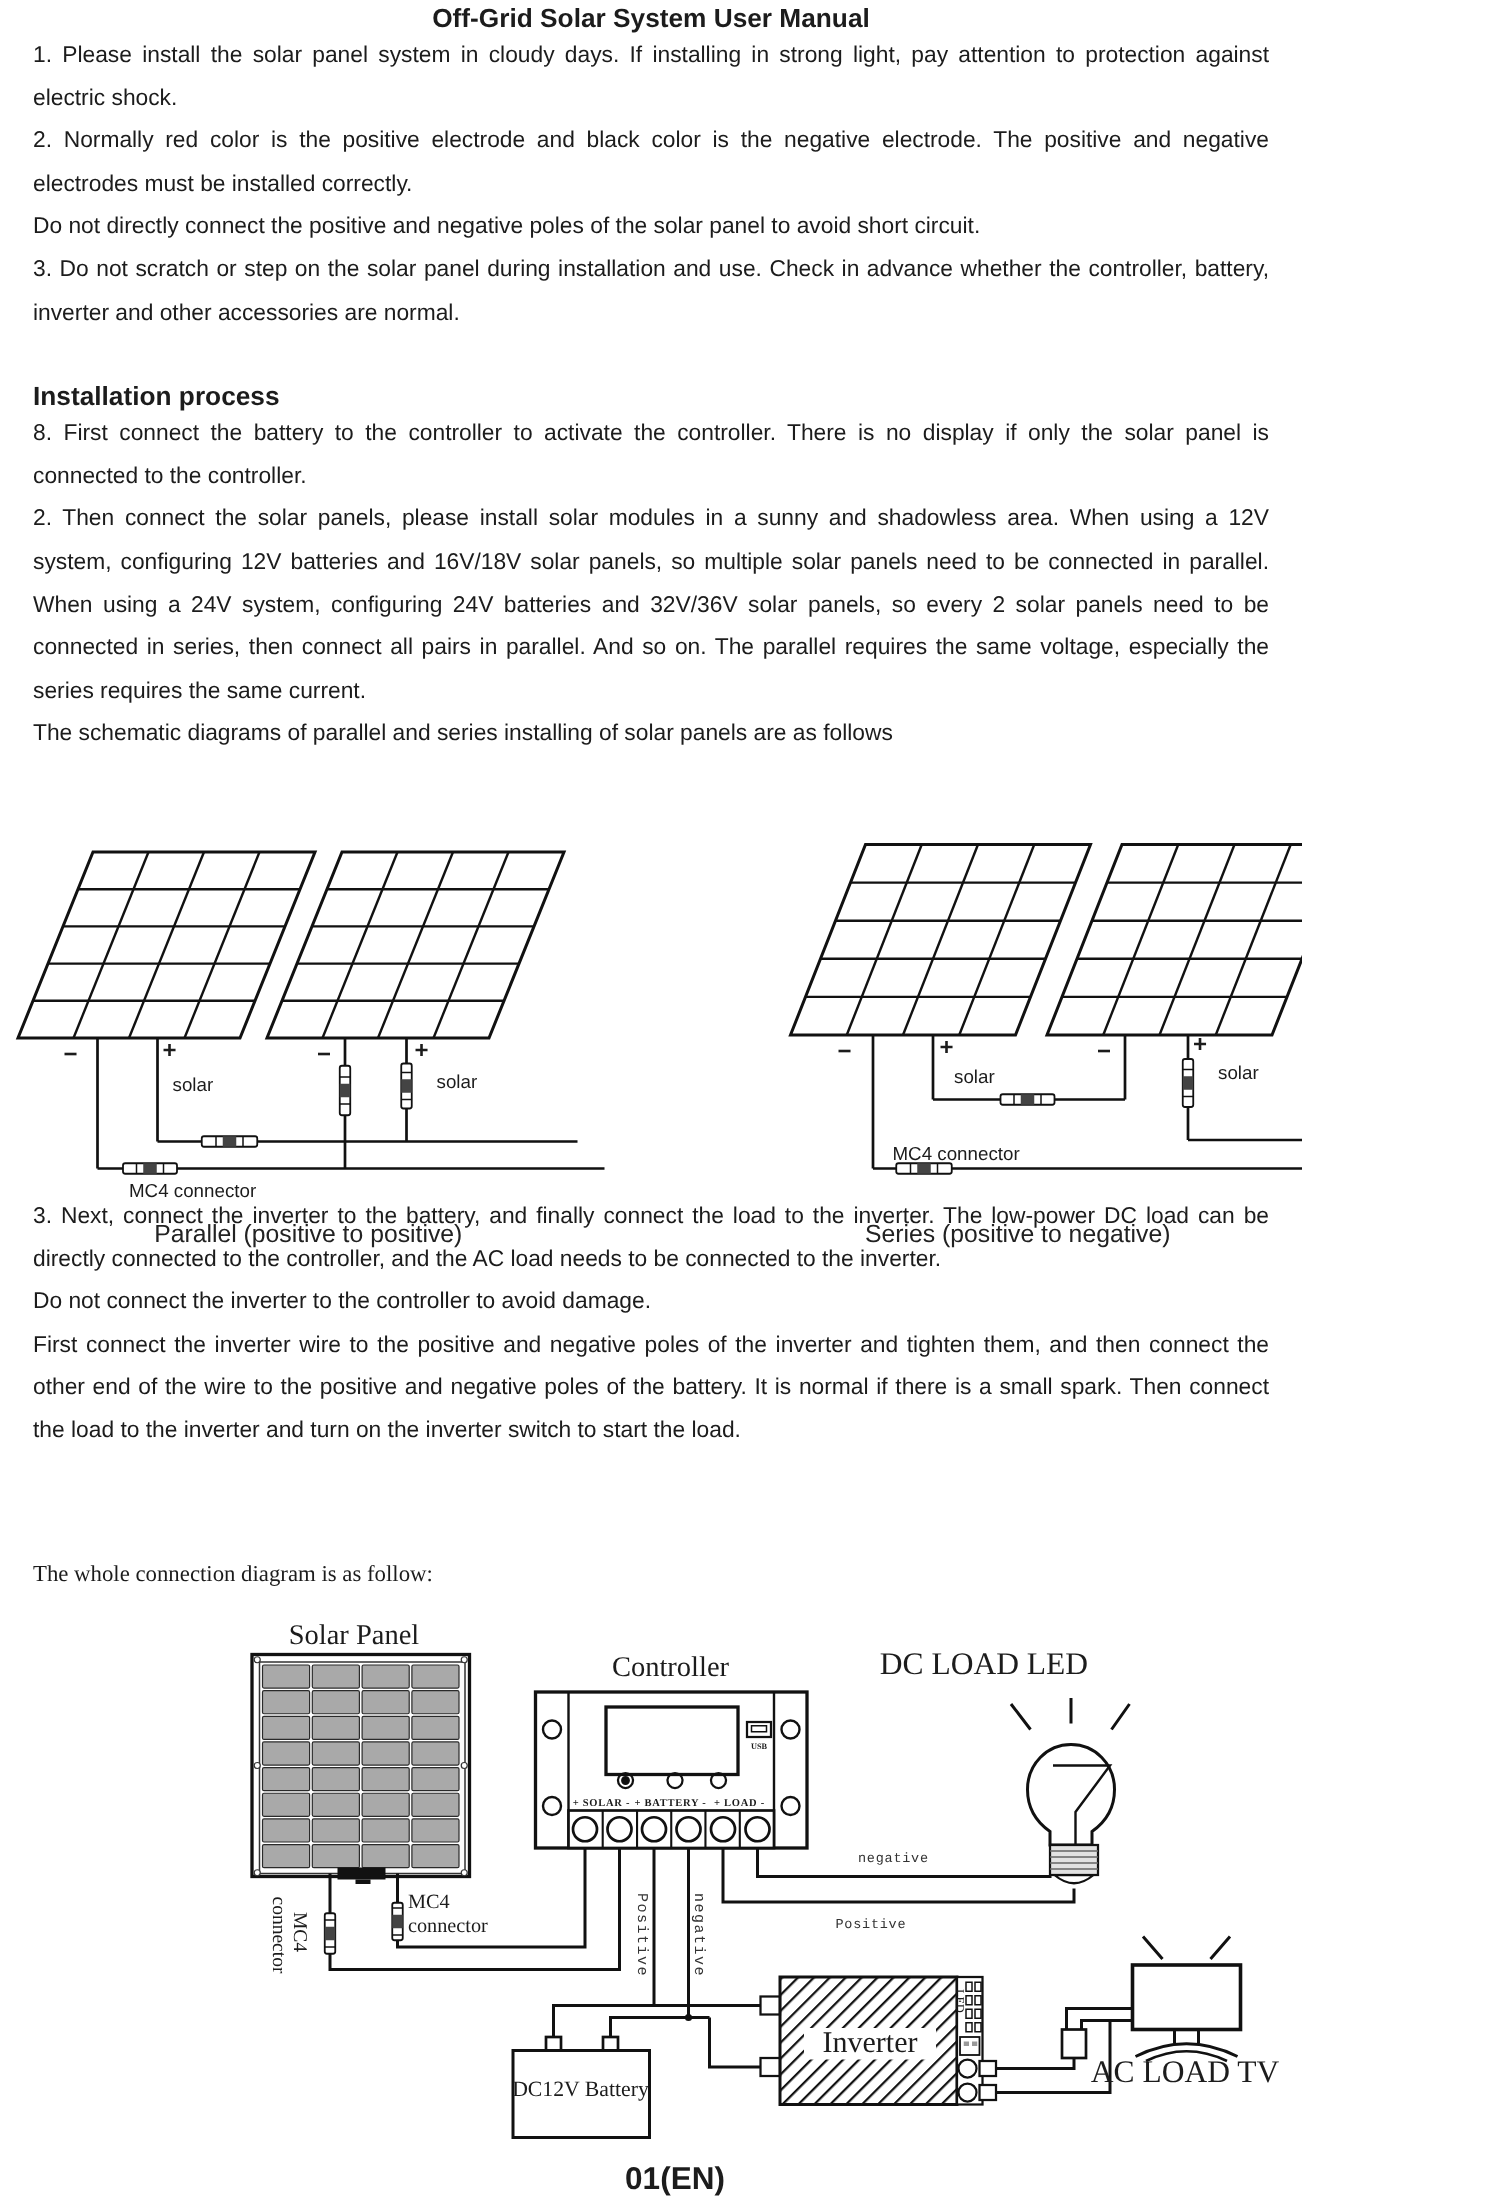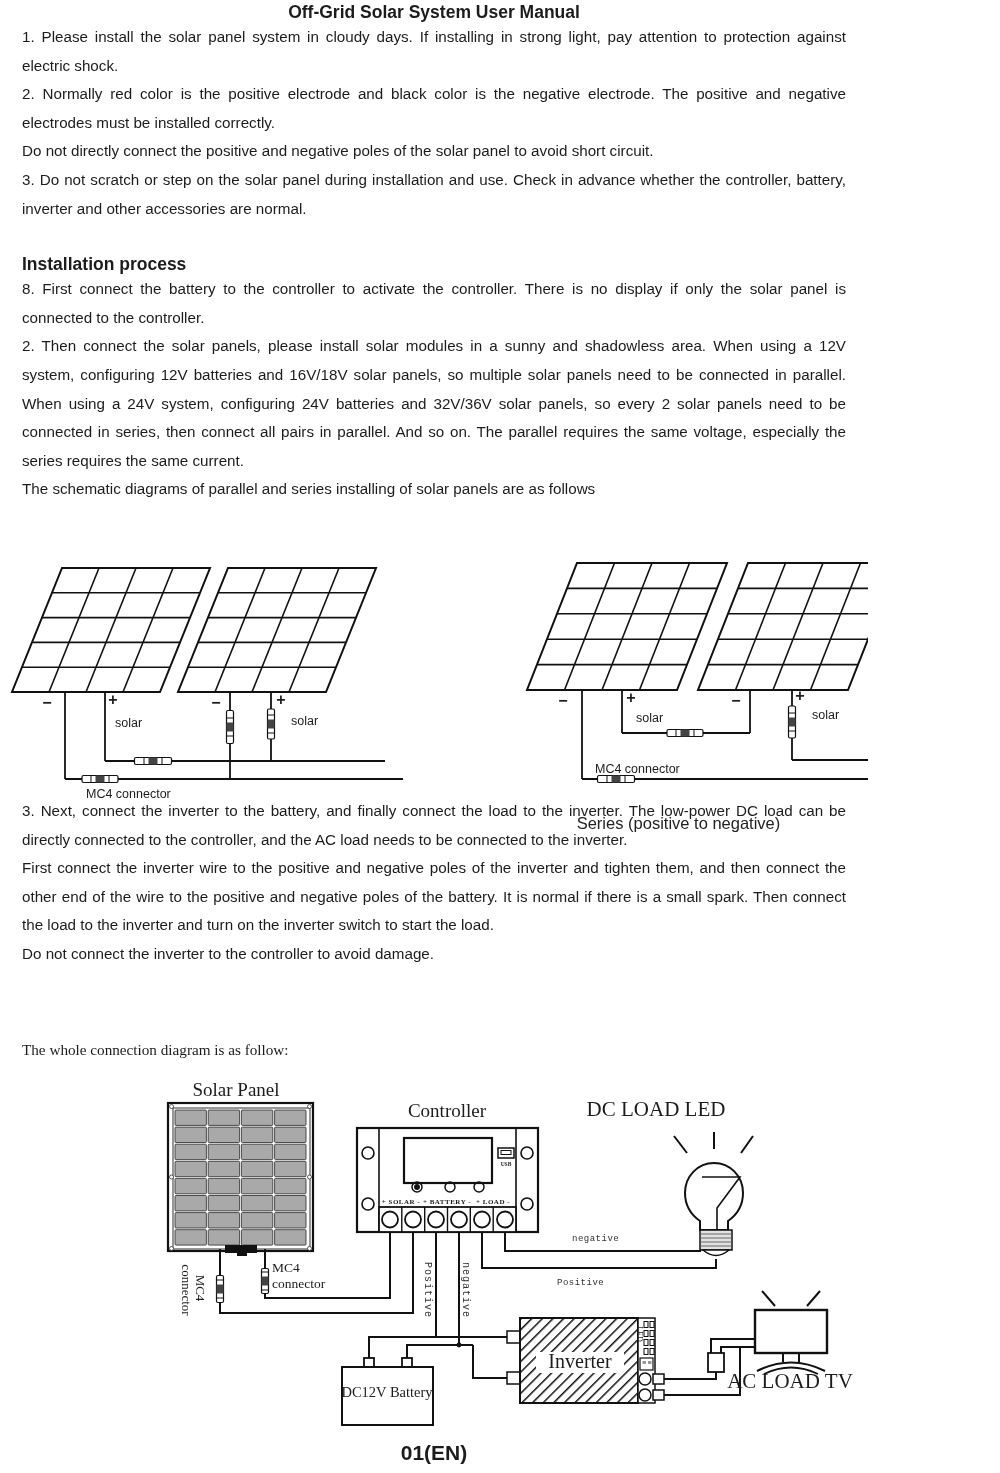--- a/index.html
+++ b/index.html
@@ -9,21 +9,21 @@
   .doc-title{text-align:center;font-weight:bold;font-size:17.5px;padding-top:2px;}
   .heading{font-size:17.5px;font-weight:bold;margin:0;}
   .h-ua{margin-top:7px;}
   .h-ip{margin-top:31px;margin-bottom:0;}
   p.body{font-size:15.2px;line-height:28.6px;text-align:justify;margin:0;}
   .abs{position:absolute;}
   .caption{position:absolute;top:814px;font-size:16.5px;color:#222;text-align:center;}
   .cap-a{left:0;width:411px;}
   .cap-b{left:528px;width:301px;}
   .intro{position:absolute;left:22px;top:1041px;font-size:15.2px;font-family:Liberation Serif, serif;}
-  .footer{position:absolute;left:0;top:1441px;width:100%;text-align:center;
+  .footer{position:absolute;left:16px;top:1441px;width:100%;text-align:center;
           font-size:21px;font-weight:bold;}
   svg{position:absolute;overflow:visible;}
   .dA{left:0;top:555px;} .dB{left:500px;top:555px;} .dC{left:0;top:1075px;}
   svg text{fill:#1c1c1c;}
   .wire{fill:none;stroke:#111;stroke-width:1.8px;}
   .wire2{fill:none;stroke:#111;stroke-width:2px;}
   .pm{font-family:"Liberation Sans",sans-serif;font-size:16px;font-weight:bold;text-anchor:middle;}
   .lbl{font-family:"Liberation Sans",sans-serif;font-size:12.5px;}
   .serif{font-family:"Liberation Serif",serif;}
   .big{font-size:19px;text-anchor:middle;}
@@ -145,26 +145,27 @@
       </g>
     <text class="pm" x="63" y="151">−</text>
     <text class="pm" x="131" y="148">+</text>
     <text class="pm" x="236" y="151">−</text>
     <text class="pm" x="300" y="146">+</text>
     <text class="lbl" x="136" y="167">solar</text>
     <text class="lbl" x="312" y="164">solar</text>
     <text class="lbl" x="95" y="218">MC4 connector</text>
   </svg>
 
+  <div class="caption cap-a">Parallel (positive to positive)</div>
   <div class="caption cap-b">Series (positive to negative)</div>
 
   <div class="abs" style="left:22px;right:22px;top:797px;">
     <p class="body">3. Next, connect the inverter to the battery, and finally connect the load to the inverter. The low-power DC load can be directly connected to the controller, and the AC load needs to be connected to the inverter.</p>
+    <p class="body">Do not connect the inverter to the controller to avoid damage.</p>
     <p class="body">First connect the inverter wire to the positive and negative poles of the inverter and tighten them, and then connect the other end of the wire to the positive and negative poles of the battery. It is normal if there is a small spark. Then connect the load to the inverter and turn on the inverter switch to start the load.</p>
-    <p class="body">Do not connect the inverter to the controller to avoid damage.</p>
   </div>
   <div class="intro">The whole connection diagram is as follow:</div>
 
   <svg class="dC" width="1000" height="398" viewBox="0 0 1000 398">
     <defs>
       <pattern id="hatch" patternUnits="userSpaceOnUse" width="7.5" height="7.5" patternTransform="rotate(45)">
         <line x1="0" y1="0" x2="0" y2="7.5" stroke="#111" stroke-width="3"></line>
       </pattern>
     </defs>
 

